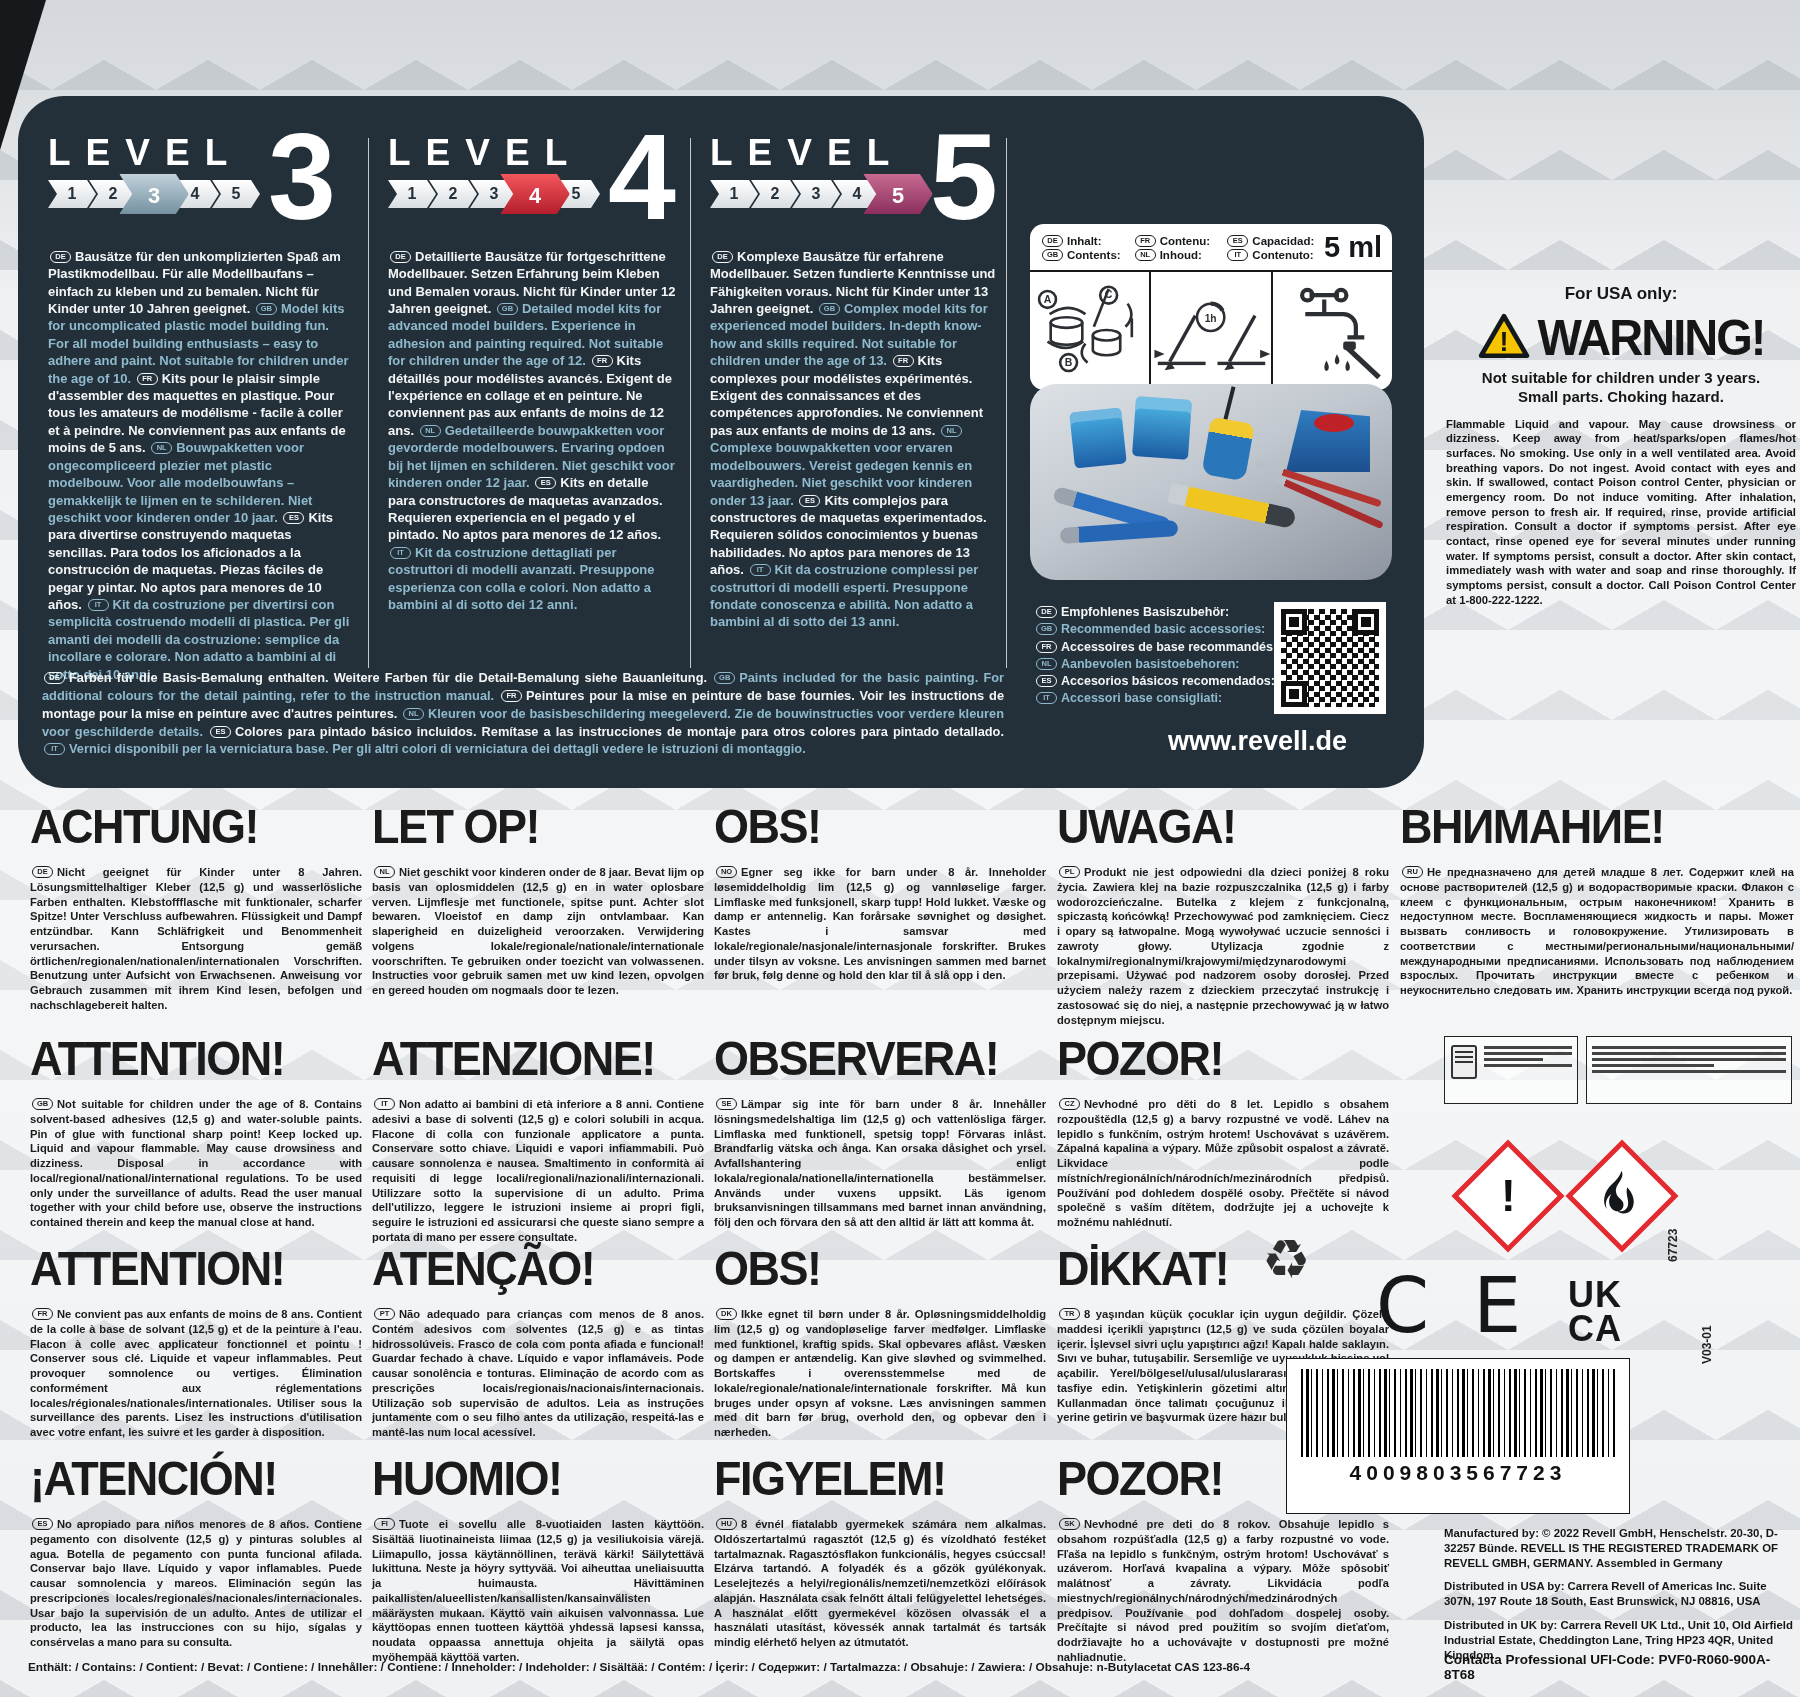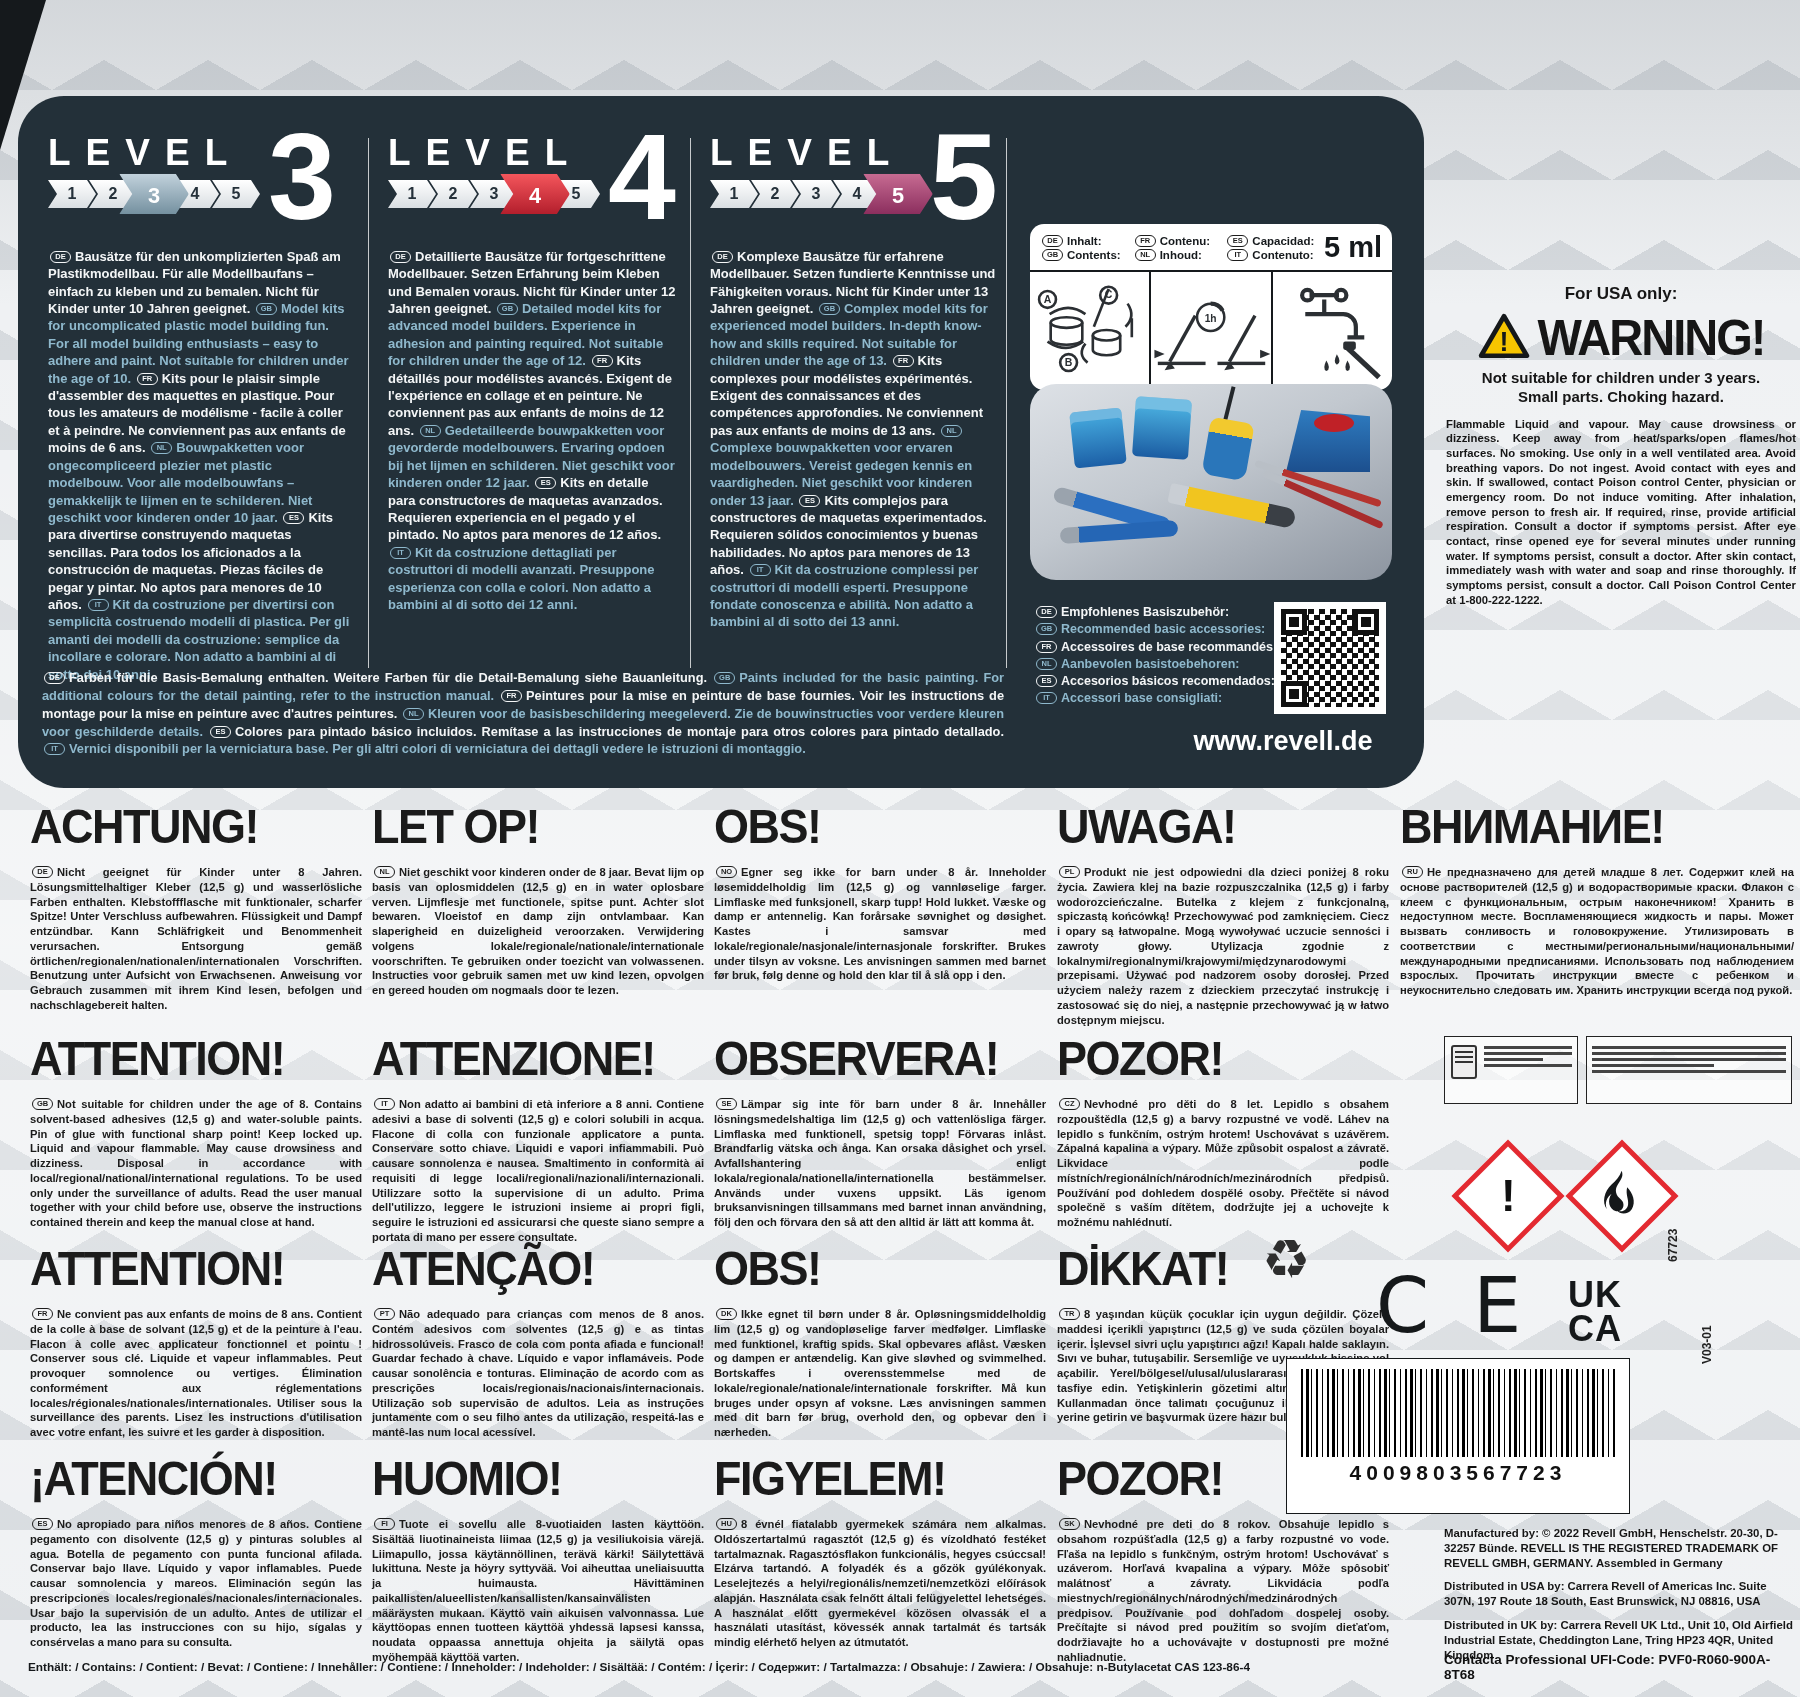--- a/index.html
+++ b/index.html
@@ -50,21 +50,21 @@
   .photo{position:absolute;left:1012px;top:288px;width:362px;height:196px;border-radius:26px;overflow:hidden;background:linear-gradient(155deg,#dde1e6 0%,#c2c8cf 45%,#8d95a0 100%);}
   .ph{position:absolute;}
 
   .acc-list{position:absolute;left:1016px;top:508px;width:250px;font-size:12.5px;font-weight:700;line-height:1.38;}
   .acc-line{white-space:nowrap;}
   .qr{position:absolute;left:1256px;top:506px;width:112px;height:112px;background:#fff;padding:7px;box-sizing:border-box;}
   .qr-pat{position:relative;width:100%;height:100%;background:repeating-conic-gradient(#101010 0 25%,#ffffff 0 50%) 0 0/11px 11px;}
   .qr-f{position:absolute;width:26px;height:26px;border:5px solid #101010;background:#fff;box-sizing:border-box;}
   .qr-f::after{content:"";position:absolute;inset:3px;background:#101010;}
   .qr-f.tl{left:0;top:0;}.qr-f.tr{right:0;top:0;}.qr-f.bl{left:0;bottom:0;}
-  .website{position:absolute;left:1150px;top:630px;width:230px;text-align:center;font-size:27px;font-weight:800;color:#fff;}
+  .website{position:absolute;left:1150px;top:630px;width:230px;text-align:left;font-size:27px;font-weight:800;color:#fff;}
 
   .paints{position:absolute;left:24px;top:560px;width:962px;font-size:12.8px;font-weight:700;line-height:1.4;text-align:justify;}
 
   
   .usa{position:absolute;left:1446px;top:284px;width:350px;color:#161616;}
   .usa-kicker{text-align:center;font-size:17px;font-weight:800;}
   .usa-titlerow{display:flex;align-items:center;justify-content:center;gap:8px;margin-top:6px;}
   .usa-title{font-size:47px;font-weight:800;letter-spacing:-2px;transform:scaleY(1.05);white-space:nowrap;}
   .usa-sub{text-align:center;font-size:15px;font-weight:800;line-height:1.25;margin-top:4px;}
   .usa-body{margin-top:10px;font-size:11.3px;font-weight:700;line-height:1.3;text-align:justify;}
@@ -115,21 +115,21 @@
             <span class="chev active">3</span>
             <span class="chev">4</span>
             <span class="chev">5</span>
           </div>
         </div>
         <div class="level-num">3</div>
       </div>
       <p class="level-text">
         <span class="seg w"><span class="lang">DE</span><span>Bausätze für den unkomplizierten Spaß am Plastikmodellbau. Für alle Modellbaufans – einfach zu kleben und zu bemalen. Nicht für Kinder unter 10 Jahren geeignet.</span></span>
         <span class="seg b"><span class="lang">GB</span><span>Model kits for uncomplicated plastic model building fun. For all model building enthusiasts – easy to adhere and paint. Not suitable for children under the age of 10.</span></span>
-        <span class="seg w"><span class="lang">FR</span><span>Kits pour le plaisir simple d'assembler des maquettes en plastique. Pour tous les amateurs de modélisme - facile à coller et à peindre. Ne conviennent pas aux enfants de moins de 6 ans.</span></span>
+        <span class="seg w"><span class="lang">FR</span><span>Kits pour le plaisir simple d'assembler des maquettes en plastique. Pour tous les amateurs de modélisme - facile à coller et à peindre. Ne conviennent pas aux enfants de moins de 5 ans.</span></span>
         <span class="seg b"><span class="lang">NL</span><span>Bouwpakketten voor ongecompliceerd plezier met plastic modelbouw. Voor alle modelbouwfans – gemakkelijk te lijmen en te schilderen. Niet geschikt voor kinderen onder 10 jaar.</span></span>
         <span class="seg w"><span class="lang">ES</span><span>Kits para divertirse construyendo maquetas sencillas. Para todos los aficionados a la construcción de maquetas. Piezas fáciles de pegar y pintar. No aptos para menores de 10 años.</span></span>
         <span class="seg b"><span class="lang">IT</span><span>Kit da costruzione per divertirsi con semplicità costruendo modelli di plastica. Per gli amanti dei modelli da costruzione: semplice da incollare e colorare. Non adatto a bambini al di sotto dei 10 anni.</span></span>
       </p>
     </div>
 
     <div class="level lv4" style="left:370px;width:288px">
       <div class="level-head">
         <div class="level-left">
           <div class="level-word">LEVEL</div>

